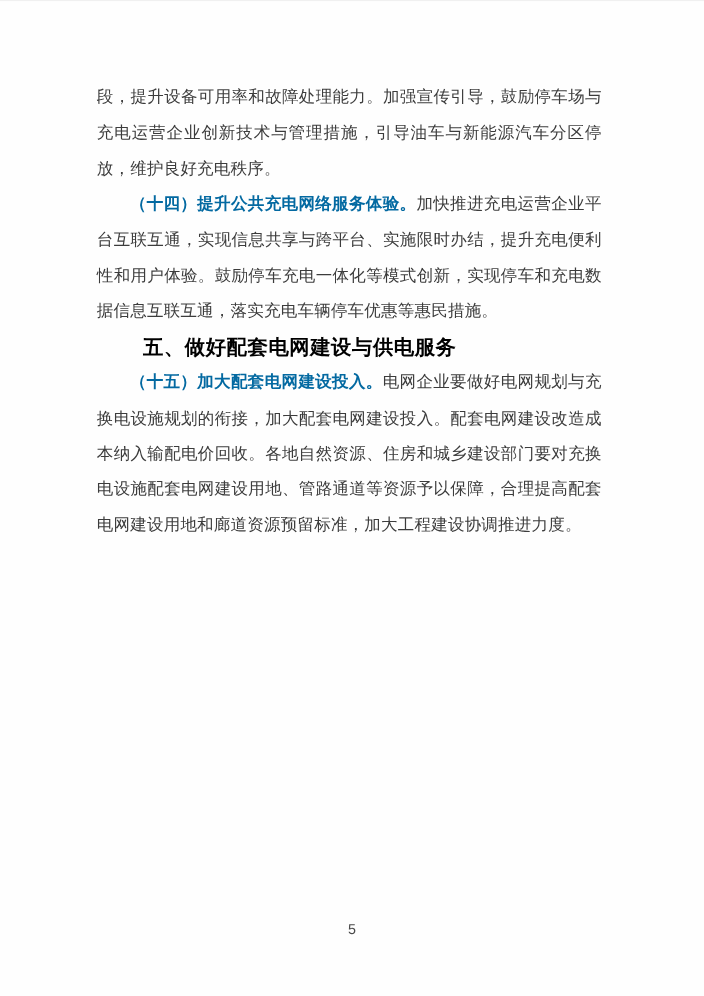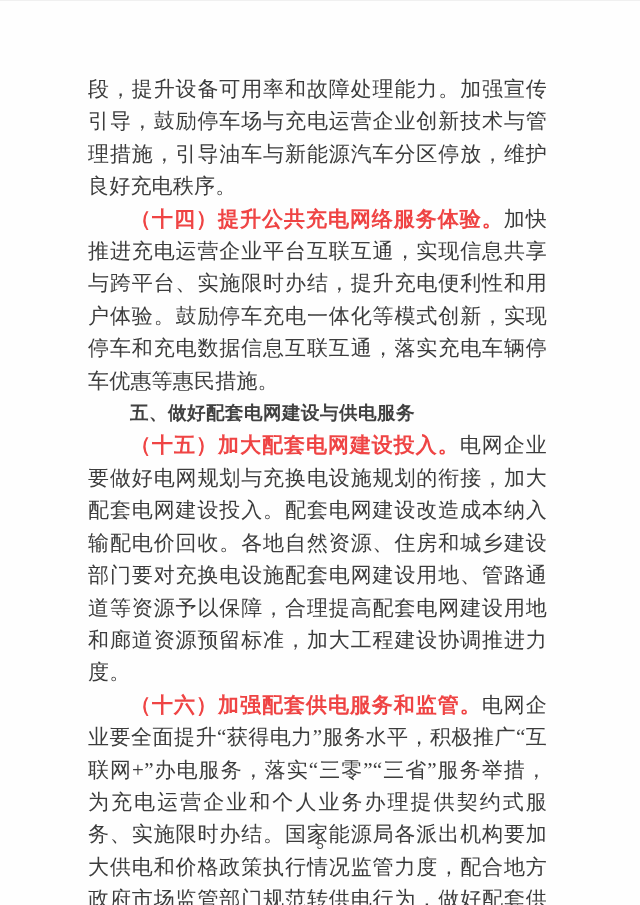--- a/index.html
+++ b/index.html
@@ -17,41 +17,41 @@
     font-family: "Liberation Serif", serif;
   }
   .content {
     position: absolute;
     left: 88px;
     top: 72px;
     width: 459px;
   }
   p.body {
     margin: 0;
-    font-size: 21px;
+    font-size: 15px;
     line-height: 32.4px;
     color: #3c3c3c;
     text-align: justify;
     text-justify: inter-character;
     letter-spacing: 0.2px;
   }
   p.body.ind {
     text-indent: 2em;
   }
   p.body .lead {
     font-weight: bold;
-    color: #ef4444;
+    color: #0369a1;
   }
   h2.heading {
     margin: 0;
     font-family: "Liberation Sans", sans-serif;
     font-weight: bold;
     font-size: 18.5px;
     line-height: 32.4px;
-    color: #404040;
+    color: #000000;
     text-indent: 42px;
     letter-spacing: 0.5px;
   }
   .footer {
     position: absolute;
     top: 836px;
     left: 0;
     width: 100%;
     text-align: center;
     font-family: "Liberation Sans", sans-serif;
@@ -66,19 +66,18 @@
   <div class="content">
 
     <p class="body">段，提升设备可用率和故障处理能力。加强宣传引导，鼓励停车场与充电运营企业创新技术与管理措施，引导油车与新能源汽车分区停放，维护良好充电秩序。</p>
 
     <p class="body ind"><span class="lead">（十四）提升公共充电网络服务体验。</span><span>加快推进充电运营企业平台互联互通，实现信息共享与跨平台、实施限时办结，提升充电便利性和用户体验。鼓励停车充电一体化等模式创新，实现停车和充电数据信息互联互通，落实充电车辆停车优惠等惠民措施。</span></p>
 
     <h2 class="heading">五、做好配套电网建设与供电服务</h2>
 
     <p class="body ind"><span class="lead">（十五）加大配套电网建设投入。</span><span>电网企业要做好电网规划与充换电设施规划的衔接，加大配套电网建设投入。配套电网建设改造成本纳入输配电价回收。各地自然资源、住房和城乡建设部门要对充换电设施配套电网建设用地、管路通道等资源予以保障，合理提高配套电网建设用地和廊道资源预留标准，加大工程建设协调推进力度。</span></p>
 
-    <p class="body ind"><span class="lead">（十六）加强配套供电服务和监管。</span><span>电网企业要全面提升“获得电力”服务水平，积极推广“互联网+”办电服务，落实“三零”“三省”服务举措，为充电运营企业和个人业务办理提供契约式服务、实施限时办结。国家能源局各派出机构要加大供电和价格政策执行情况监管力度，配合地方政府市场监管部门规范转供电行为，做好配套供电服务保障工作。</span></p>
 
 
   </div>
 
   <div class="footer">5</div>
 </div>
 
 </body></html>

